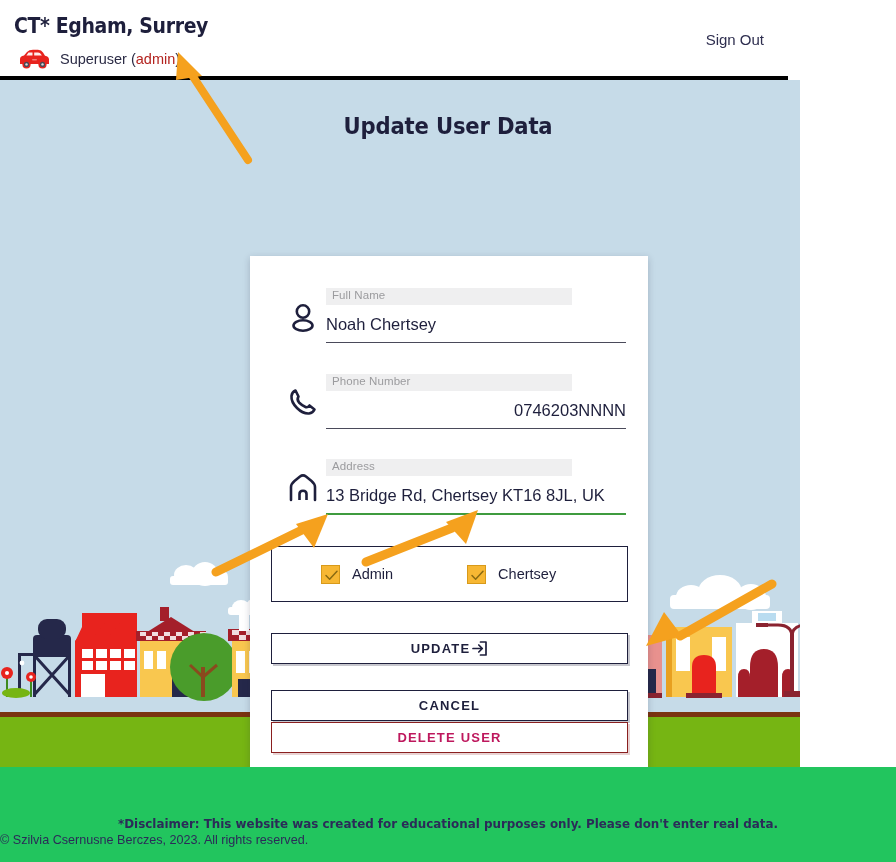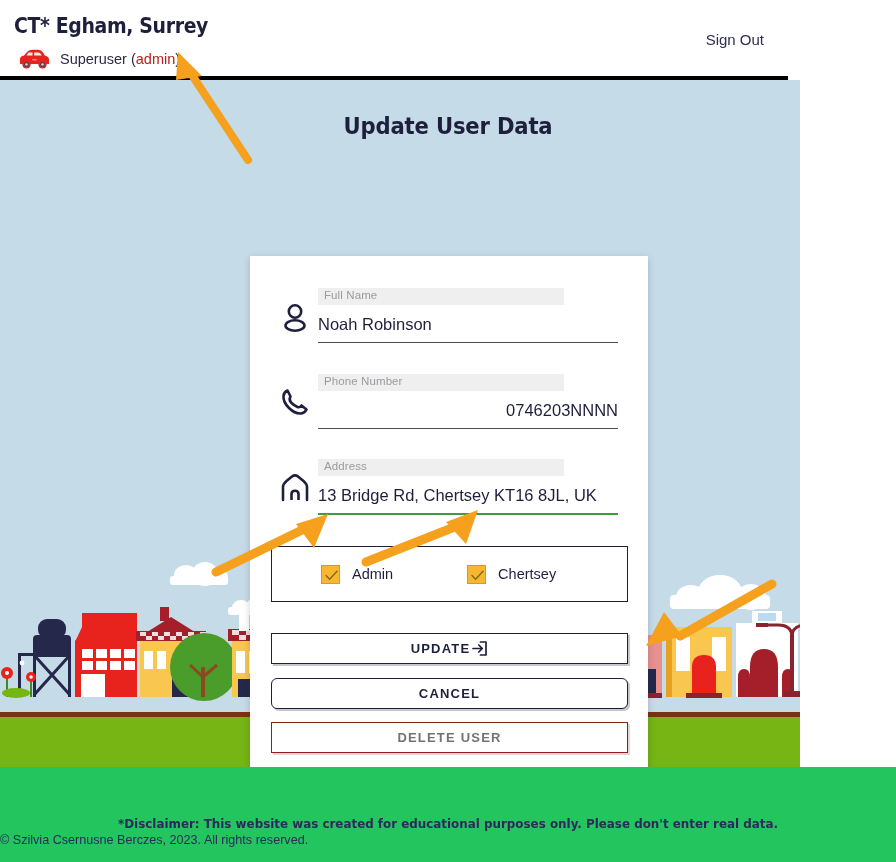--- a/index.html
+++ b/index.html
@@ -52,21 +52,21 @@
   
   #ground-brown { position:absolute; left:0; bottom:50px; width:896px; height:5px; background:#7a3310; }
   #grass { position:absolute; left:0; bottom:0; width:896px; height:50px; background:#76b513; }
 
   
   #card {
     position:absolute; left:250px; top:176px; width:398px; height:529px;
     background:#ffffff; box-shadow:0 2px 7px rgba(30,31,60,0.22);
     z-index:10;
   }
-  .field { position:absolute; left:28px; width:340px;text-decoration:underline; }
+  .field { position:absolute; left:36px; width:340px;text-decoration:underline; }
   .field .icon { position:absolute; left:0; bottom:10px; width:34px; height:34px; }
   .field .label-band {
     position:absolute; left:40px; top:0; width:246px; height:17px;
     background:#efeff0;
   }
   .field .label-band span {
     position:absolute; left:6px; top:1px;
     font-size:11.5px; color:#9b9b9e; letter-spacing:0.1px;
   }
   .field .value {
@@ -101,22 +101,22 @@
   
   .btn {
     position:absolute; left:21px; width:357px; height:31px;
     background:#ffffff; border:1.5px solid #1e1f3c;
     display:flex; align-items:center; justify-content:center; gap:1px;
     font-size:13px; font-weight:bold; letter-spacing:1.2px;
     color:#1e1f3c; cursor:pointer;
     font-family:"Liberation Sans", sans-serif;
   }
   #btn-update { top:377px; box-shadow:2px 2px 0 rgba(30,31,60,0.25); }
-  #btn-cancel { top:422px; box-shadow:2px 2px 0 rgba(30,31,60,0.25);border-radius:6px; }
-  #btn-delete { top:466px; border-color:#8a1f1f; color:#737373; box-shadow:2px 2px 0 rgba(138,31,31,0.2); }
+  #btn-cancel { top:434px; box-shadow:2px 2px 0 rgba(30,31,60,0.25); }
+  #btn-delete { top:466px; border-color:#8a1f1f; color:#be185d; box-shadow:2px 2px 0 rgba(138,31,31,0.2); }
 
   
   .arrow { position:absolute; z-index:60; pointer-events:none; }
 
   
   #footer {
     position:absolute; left:0; top:767px; width:896px; height:95px; background:#22c55e;
   }
   #disclaimer {
     position:absolute; left:0; top:49px; width:896px; text-align:center;
@@ -419,21 +419,21 @@
       <div class="field" style="top:32px; height:56px;">
         <span class="icon">
           <svg width="34" height="34" viewBox="0 0 34 34">
             <circle cx="17" cy="11.5" r="6.2" fill="none" stroke="#1e1f3c" stroke-width="2.6"></circle>
             <ellipse cx="17" cy="25.5" rx="9.5" ry="5.2" fill="none" stroke="#1e1f3c" stroke-width="2.6"></ellipse>
           </svg>
         </span>
         <div class="label-band">
           <span>Full Name</span>
         </div>
-        <div class="value">Noah Robinson</div>
+        <div class="value">Noah Chertsey</div>
         <div class="underline"></div>
       </div>
 
       <div class="field" style="top:118px; height:56px;text-align:right;">
         <span class="icon">
           <svg width="34" height="34" viewBox="0 0 34 34">
             <path d="M9.5 4.5 Q6 6 5.5 10 Q5 16 11 22 Q17 28 23 27.5 Q27 27 28.5 23.5 L23.5 19.5 Q21.5 22 19.5 21 Q16 19.5 13 16.5 Q10.5 13.5 12.5 10.5 Z" fill="none" stroke="#1e1f3c" stroke-width="2.6" stroke-linejoin="round"></path>
           </svg>
         </span>
         <div class="label-band">

